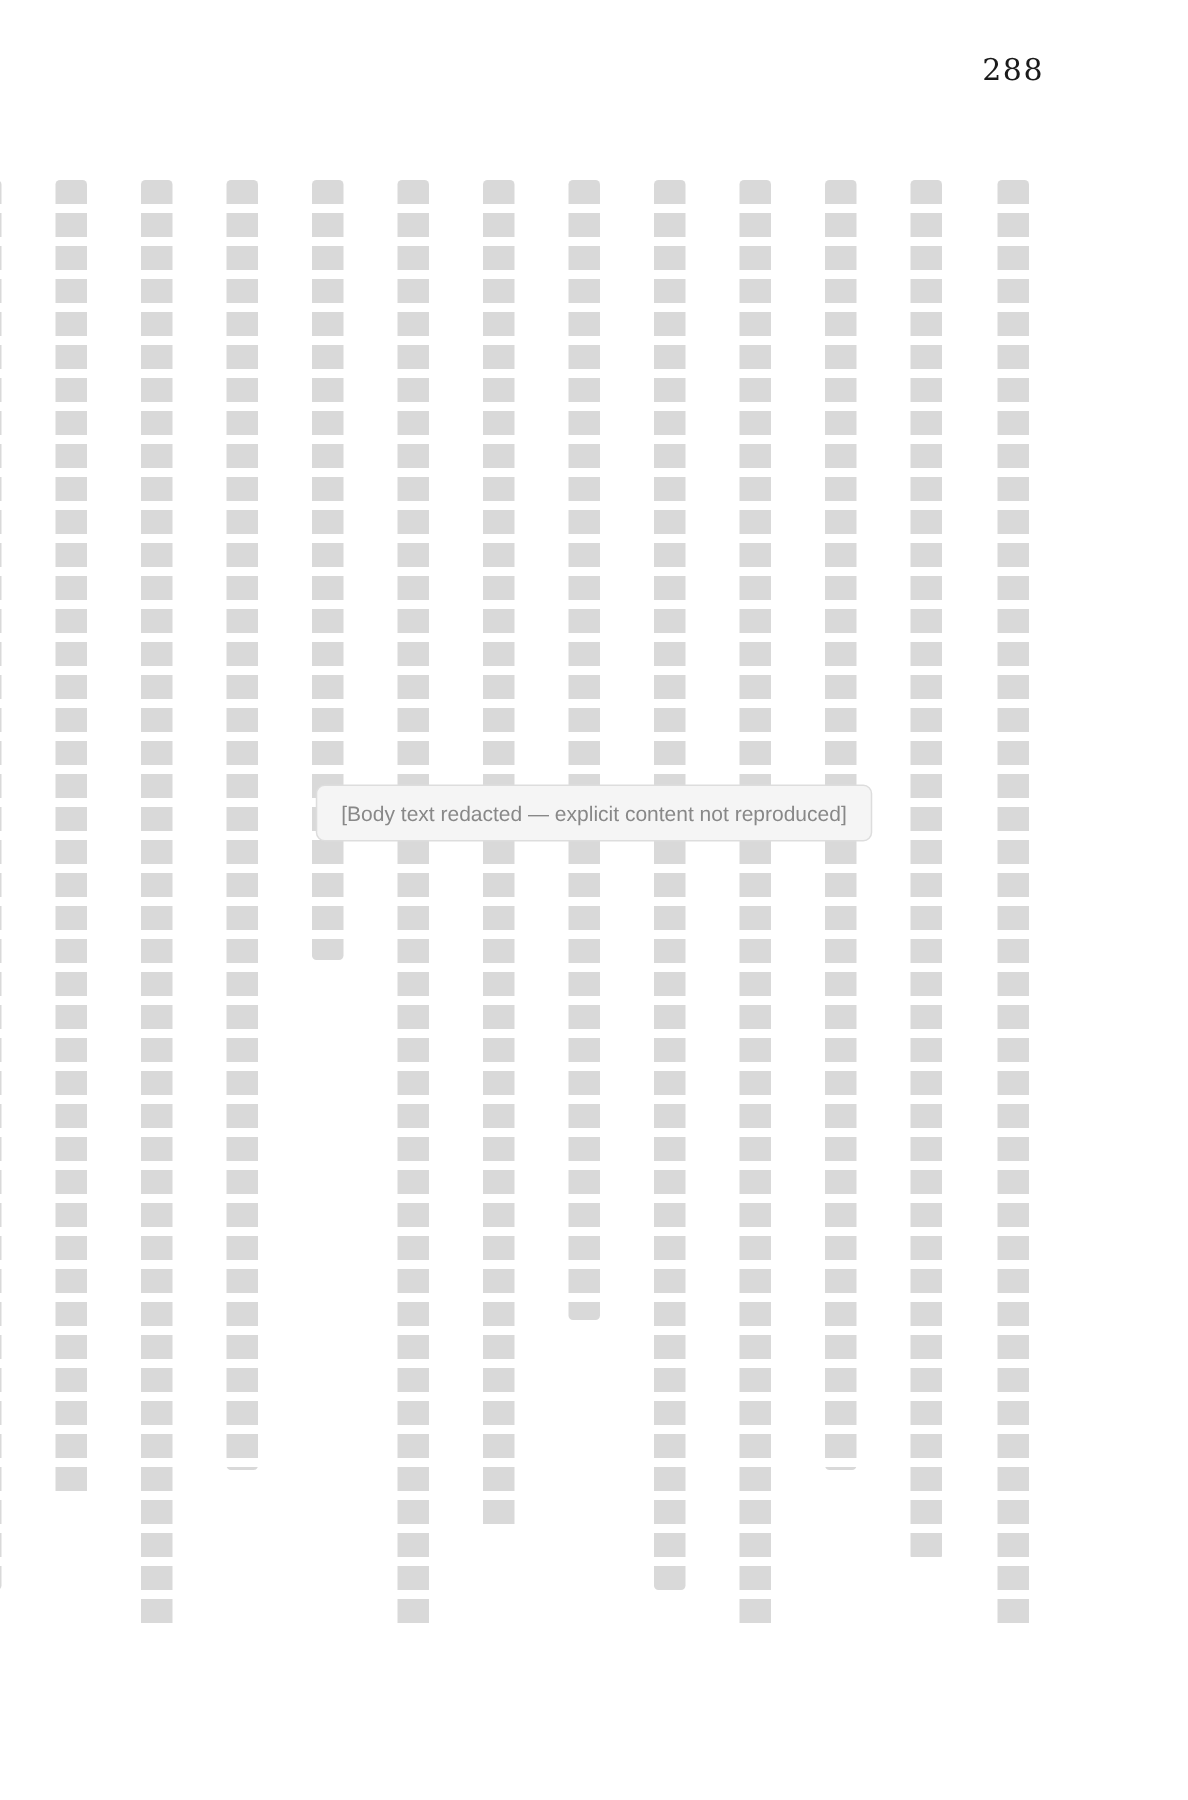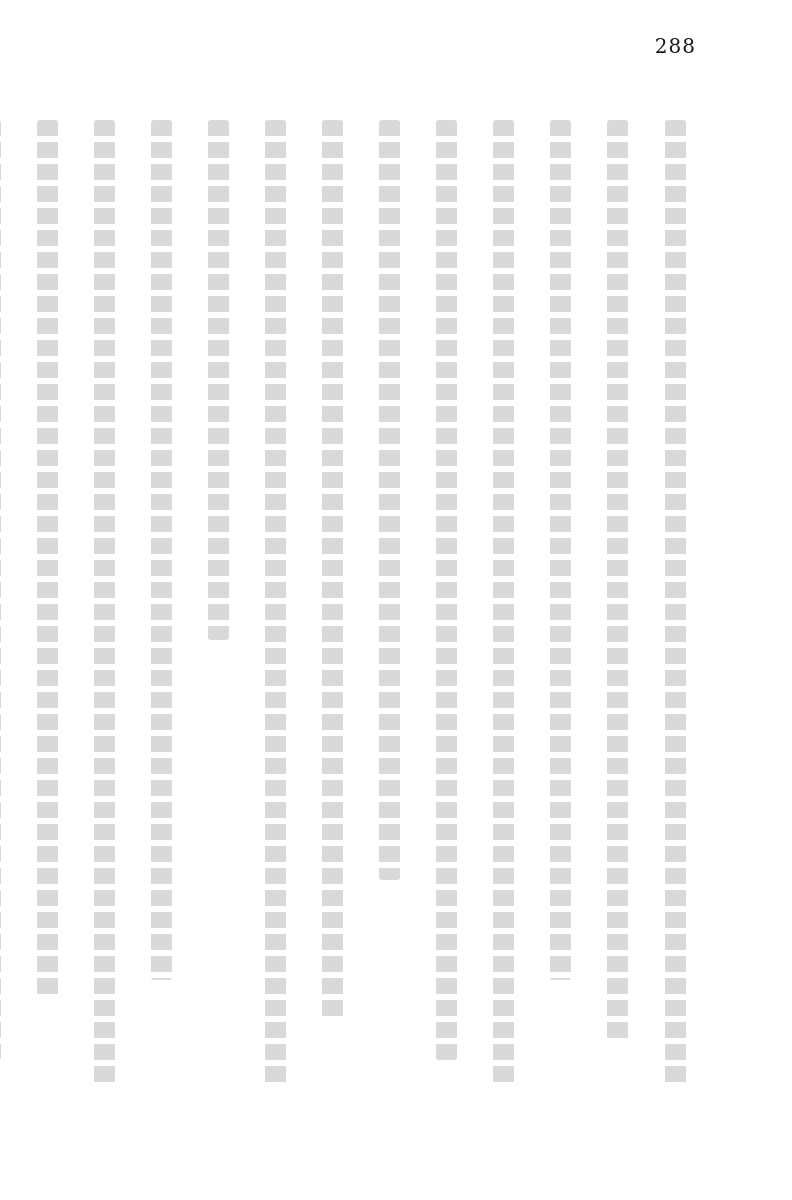--- a/index.html
+++ b/index.html
@@ -72,14 +72,15 @@
 </style>
 </head>
 <body>
 
 <div class="page">
 
   <div class="page-number">288</div>
 
   <div class="text-block" id="columns"><span class="redacted-column"><span class="redacted-bar" style="height: 980px;"></span></span><span class="redacted-column"><span class="redacted-bar" style="height: 920px;"></span></span><span class="redacted-column"><span class="redacted-bar" style="height: 860px;"></span></span><span class="redacted-column"><span class="redacted-bar" style="height: 980px;"></span></span><span class="redacted-column"><span class="redacted-bar" style="height: 940px;"></span></span><span class="redacted-column"><span class="redacted-bar" style="height: 760px;"></span></span><span class="redacted-column"><span class="redacted-bar" style="height: 900px;"></span></span><span class="redacted-column"><span class="redacted-bar" style="height: 980px;"></span></span><span class="redacted-column"><span class="redacted-bar" style="height: 520px;"></span></span><span class="redacted-column"><span class="redacted-bar" style="height: 860px;"></span></span><span class="redacted-column"><span class="redacted-bar" style="height: 980px;"></span></span><span class="redacted-column"><span class="redacted-bar" style="height: 880px;"></span></span><span class="redacted-column"><span class="redacted-bar" style="height: 940px;"></span></span></div>
 
+  <div class="redaction-note">[Body text redacted — explicit content not reproduced]</div>
 
 </div>
 
 </body></html>

